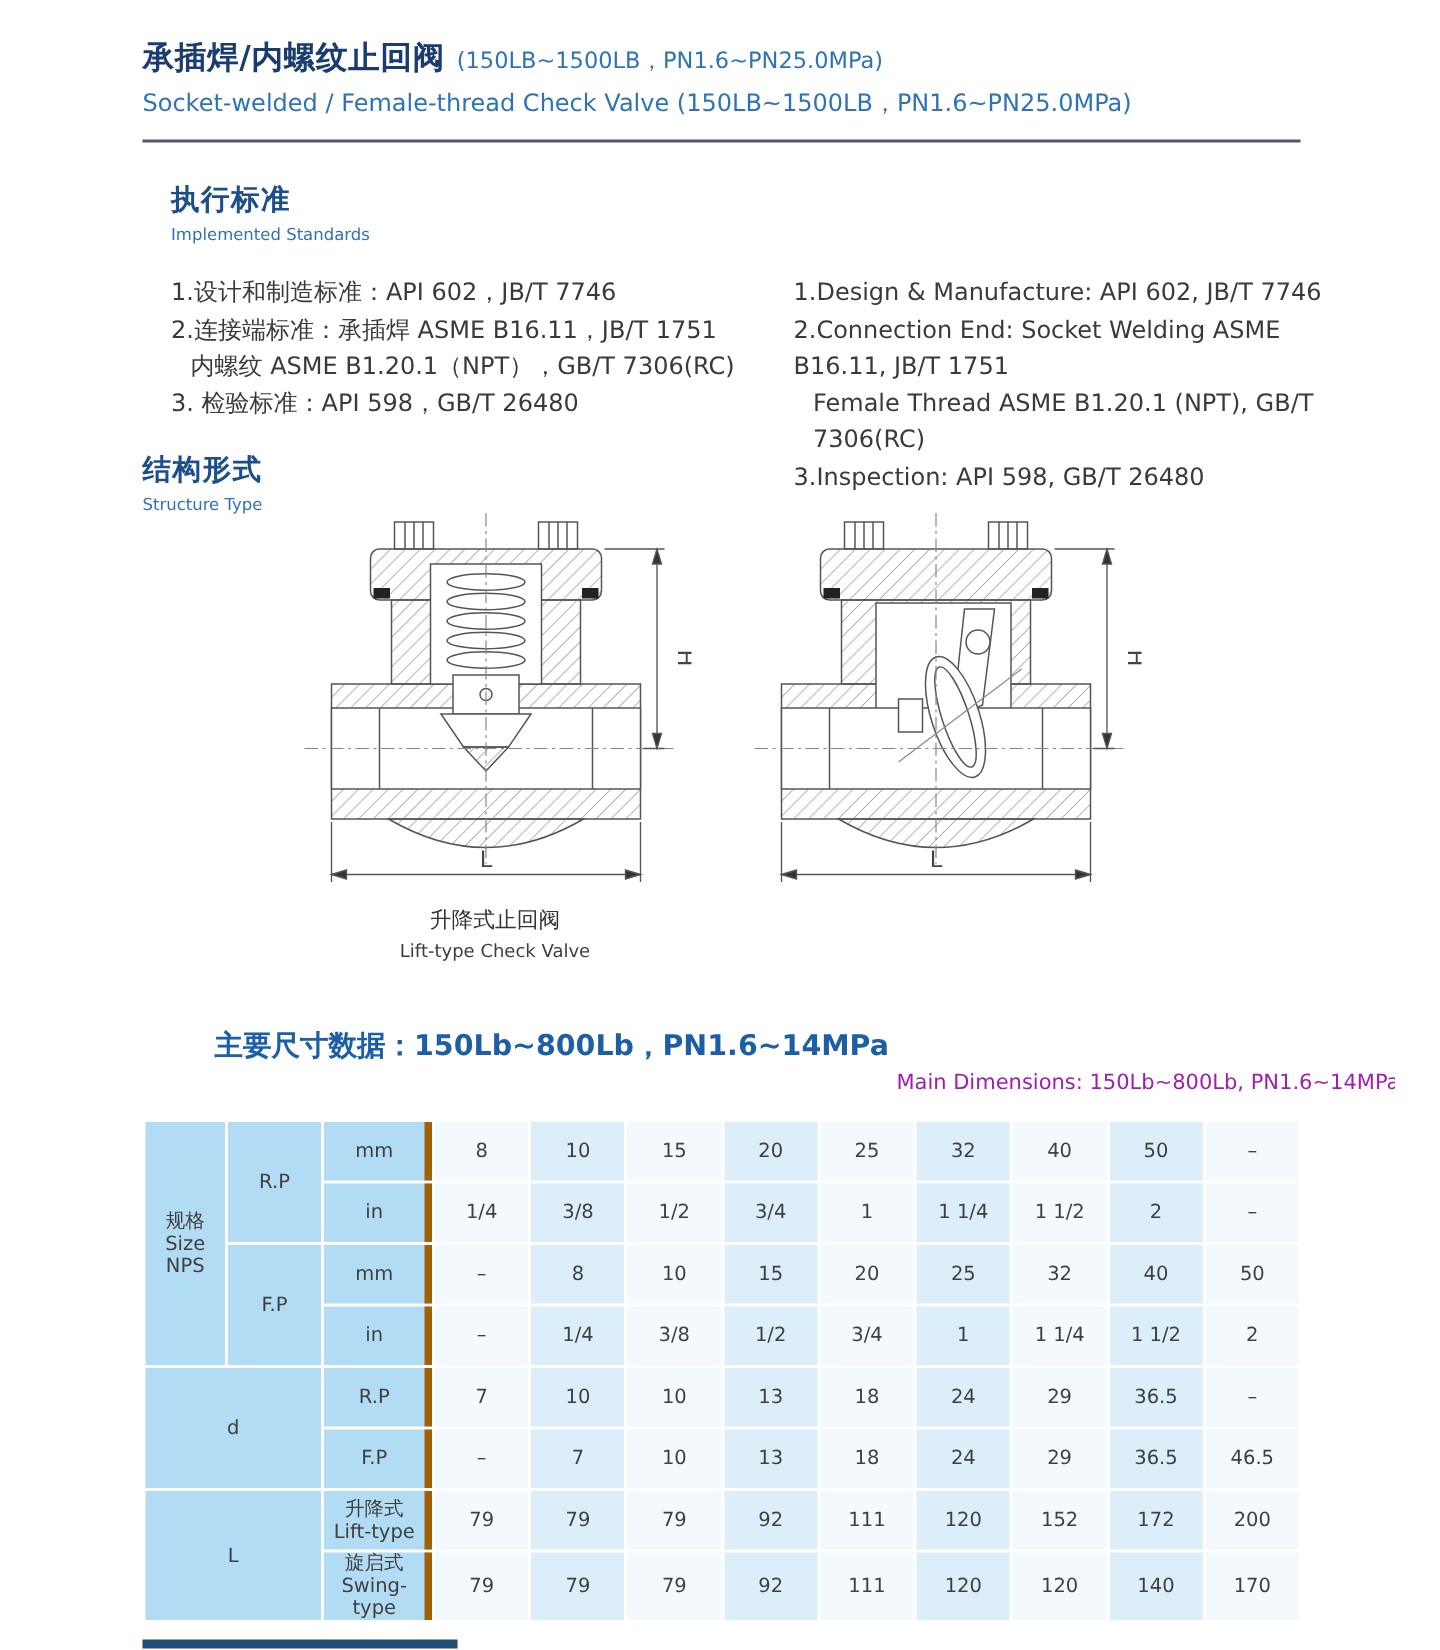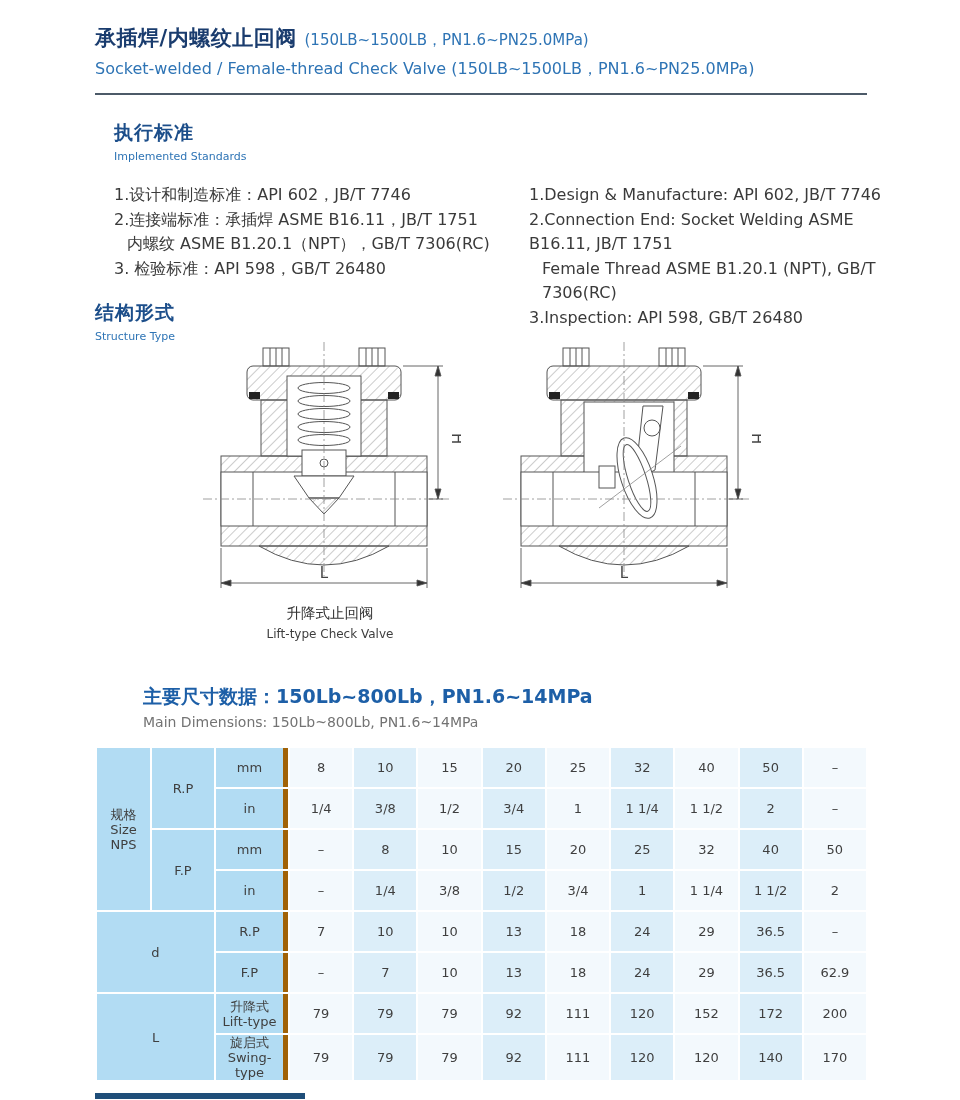--- a/index.html
+++ b/index.html
@@ -30,21 +30,21 @@
   .drawing.right { left:490px; top:338px; }
   .drawing svg { display:block; margin:0 auto; }
   .cap { position:absolute; width:280px; text-align:center; top:604px; }
   .cap.left { left:190px; } .cap.right { left:490px; }
   .cap .zh { font-size:14.5px; color:#333; }
   .cap .en { margin-top:4px; font-size:12px; color:#3d3d3d; }
 
   
   .maindims { position:absolute; left:95px; top:684px; width:790px;margin-left:48px; }
   .maindims .zh { font-size:19px; font-weight:bold; color:#1d5fa7; }
-  .maindims .en { margin-top:4px; font-size:14px; color:#737373; }
+  .maindims .en { margin-top:4px; font-size:14px; color:#a21caf;text-align:right; }
 
   
   table.dims { position:absolute; left:95px; top:746px; width:773px;
                border-collapse:separate; border-spacing:2px; table-layout:fixed; }
   table.dims td { height:39px; text-align:center; vertical-align:middle;
                   font-size:13px; color:#3f3f3f; padding:0; }
   td.hd { background:#b2dcf3; color:#2e79b8; }
   td.hd .ln { display:block; line-height:15px; font-size:13px; }
   td.gapr { border-right:5px solid #a16207; }
   td.lt { background:#f3f9fd; }
@@ -334,21 +334,21 @@
     <tr>
       <td class="hd gapr">F.P</td>
       <td class="lt">–</td>
       <td class="md">7</td>
       <td class="lt">10</td>
       <td class="md">13</td>
       <td class="lt">18</td>
       <td class="md">24</td>
       <td class="lt">29</td>
       <td class="md">36.5</td>
-      <td class="lt">62.9</td>
+      <td class="lt">46.5</td>
     </tr>
     <tr>
       <td class="hd" colspan="2" rowspan="2">L</td>
       <td class="hd gapr">
         <span class="ln">升降式</span>
         <span class="ln">Lift-type</span>
       </td>
       <td class="lt">79</td>
       <td class="md">79</td>
       <td class="lt">79</td>

